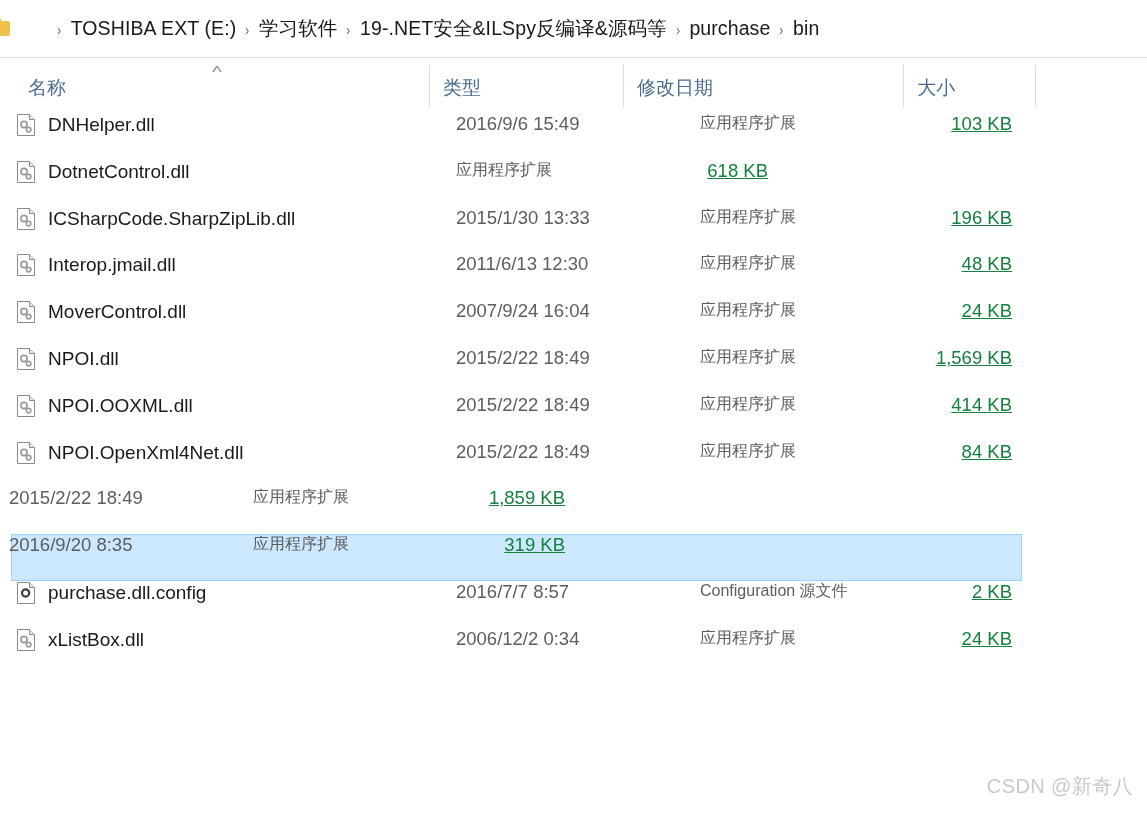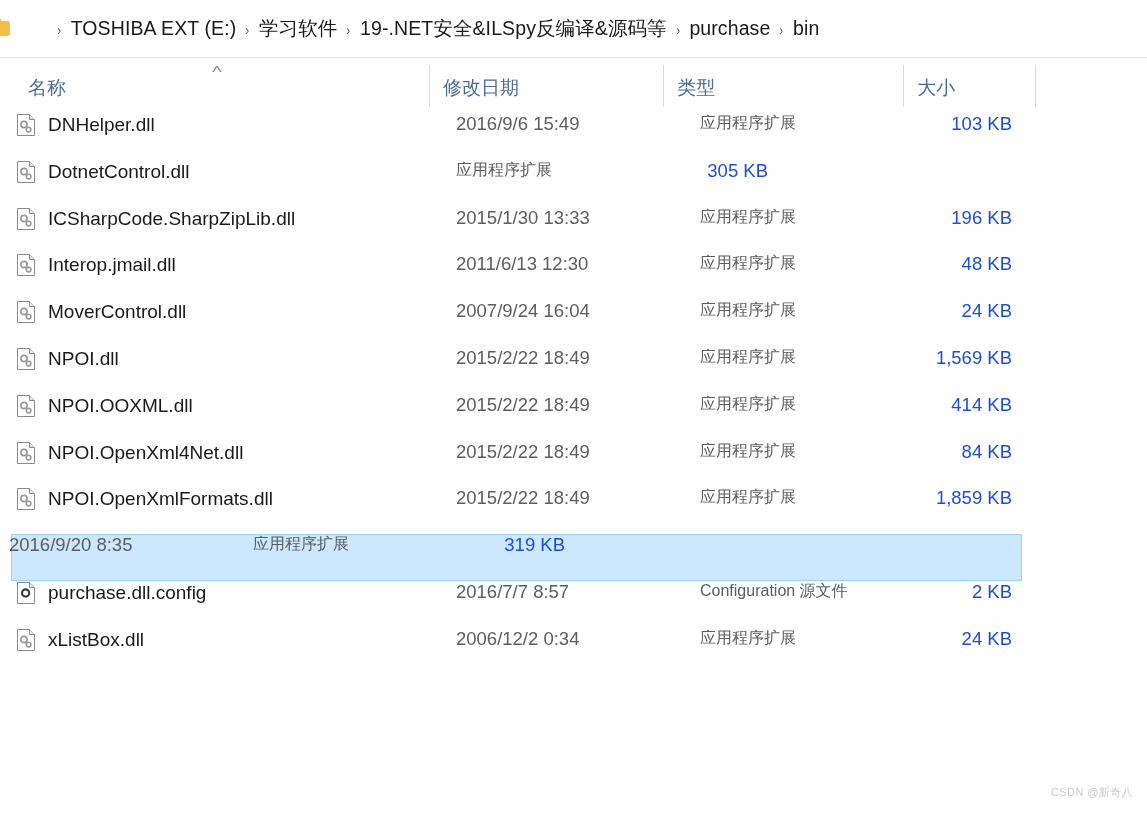--- a/index.html
+++ b/index.html
@@ -169,62 +169,63 @@
   .c-type {
     width: 202px;
     padding-left: 9px;
     color: #5d5d5d;
     font-size: 16px;
   }
   .c-size {
     width: 137px;
     padding-right: 18px;
     text-align: right;
-    color: #1d4ed8;
+    color: #15803d;
     font-size: 18.5px;
+    text-decoration: underline;
   }
   .file-name-label { padding-left: 12px; }
 
   
   .file-icon {
     flex: 0 0 auto;
     width: 20px;
     height: 24px;
     display: block;
   }
 
   
   #csdn-watermark {
     position: absolute;
     right: 14px;
     bottom: 17px;
-    font-size: 11px;
+    font-size: 20px;
     color: #c9c9c9;
     letter-spacing: 0.4px;
     white-space: nowrap;
   }
 </style>
 </head>
 <body>
 
 <div id="breadcrumb-bar">
   <div id="folder-icon"></div>
   <div id="breadcrumb-items"><span class="crumb-sep">›</span><span class="crumb">TOSHIBA EXT (E:)</span><span class="crumb-sep">›</span><span class="crumb">学习软件</span><span class="crumb-sep">›</span><span class="crumb">19-.NET安全&amp;ILSpy反编译&amp;源码等</span><span class="crumb-sep">›</span><span class="crumb">purchase</span><span class="crumb-sep">›</span><span class="crumb">bin</span></div>
 </div>
 
 <div id="column-header">
   <div id="head-name" class="col-head">
     <span id="sort-arrow-icon">˄</span>
     <span class="hd-label">名称</span>
   </div>
+  <div id="head-type" class="col-head divider">
+    <span class="hd-label">类型</span>
+  </div>
   <div id="head-date" class="col-head divider">
     <span class="hd-label">修改日期</span>
-  </div>
-  <div id="head-type" class="col-head divider">
-    <span class="hd-label">类型</span>
   </div>
   <div id="head-size" class="col-head divider">
     <span class="hd-label">大小</span>
   </div>
   <div id="head-tail" class="col-head divider"></div>
 </div>
 
 <div id="file-list">
     <div class="file-row">
       <div class="row-hl"></div>
@@ -254,21 +255,21 @@
             <path d="M13.5 1.5 L13.5 6.5 L18.5 6.5" fill="#e8e8e8" stroke="#8a8a8a" stroke-width="1"></path>
             <circle cx="8" cy="11.5" r="3.1" fill="none" stroke="#9a9a9a" stroke-width="1.7"></circle>
             <circle cx="8" cy="11.5" r="1" fill="#ffffff"></circle>
             <circle cx="12.6" cy="16.6" r="2.3" fill="none" stroke="#9a9a9a" stroke-width="1.6"></circle>
             <circle cx="12.6" cy="16.6" r="0.7" fill="#ffffff"></circle>
           </svg>
         </span>
         <span class="file-name-label">DotnetControl.dll</span>
       </div>
       <div class="cell c-type">应用程序扩展</div>
-      <div class="cell c-size">305 KB</div>
+      <div class="cell c-size">618 KB</div>
     </div>
     <div class="file-row">
       <div class="row-hl"></div>
       <div class="cell c-name">
         <span style="display: flex;">
           <svg class="file-icon" viewBox="0 0 20 24" xmlns="http://www.w3.org/2000/svg">
             <path d="M1.5 1.5 H13.5 L18.5 6.5 V22.5 H1.5 Z" fill="#ffffff" stroke="#8a8a8a" stroke-width="1"></path>
             <path d="M13.5 1.5 L13.5 6.5 L18.5 6.5" fill="#e8e8e8" stroke="#8a8a8a" stroke-width="1"></path>
             <circle cx="8" cy="11.5" r="3.1" fill="none" stroke="#9a9a9a" stroke-width="1.7"></circle>
             <circle cx="8" cy="11.5" r="1" fill="#ffffff"></circle>
@@ -372,33 +373,20 @@
           </svg>
         </span>
         <span class="file-name-label">NPOI.OpenXml4Net.dll</span>
       </div>
       <div class="cell c-date">2015/2/22 18:49</div>
       <div class="cell c-type">应用程序扩展</div>
       <div class="cell c-size">84 KB</div>
     </div>
     <div class="file-row">
       <div class="row-hl"></div>
-      <div class="cell c-name">
-        <span style="display: flex;">
-          <svg class="file-icon" viewBox="0 0 20 24" xmlns="http://www.w3.org/2000/svg">
-            <path d="M1.5 1.5 H13.5 L18.5 6.5 V22.5 H1.5 Z" fill="#ffffff" stroke="#8a8a8a" stroke-width="1"></path>
-            <path d="M13.5 1.5 L13.5 6.5 L18.5 6.5" fill="#e8e8e8" stroke="#8a8a8a" stroke-width="1"></path>
-            <circle cx="8" cy="11.5" r="3.1" fill="none" stroke="#9a9a9a" stroke-width="1.7"></circle>
-            <circle cx="8" cy="11.5" r="1" fill="#ffffff"></circle>
-            <circle cx="12.6" cy="16.6" r="2.3" fill="none" stroke="#9a9a9a" stroke-width="1.6"></circle>
-            <circle cx="12.6" cy="16.6" r="0.7" fill="#ffffff"></circle>
-          </svg>
-        </span>
-        <span class="file-name-label">NPOI.OpenXmlFormats.dll</span>
-      </div>
       <div class="cell c-date">2015/2/22 18:49</div>
       <div class="cell c-type">应用程序扩展</div>
       <div class="cell c-size">1,859 KB</div>
     </div>
     <div class="file-row selected">
       <div class="row-hl"></div>
       <div class="cell c-date">2016/9/20 8:35</div>
       <div class="cell c-type">应用程序扩展</div>
       <div class="cell c-size">319 KB</div>
     </div>

